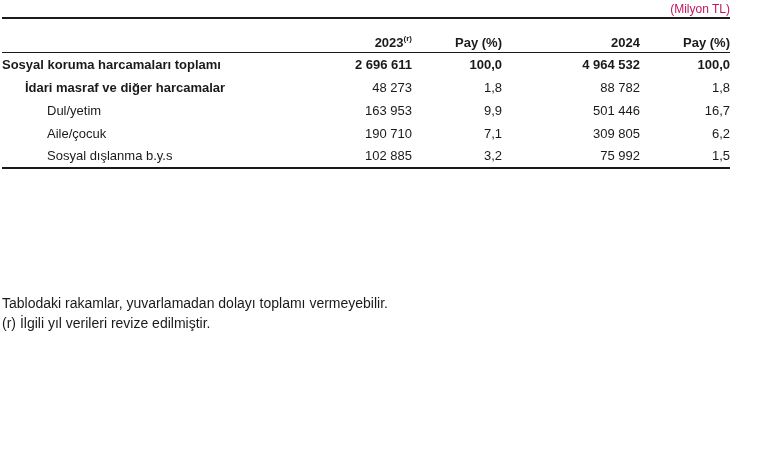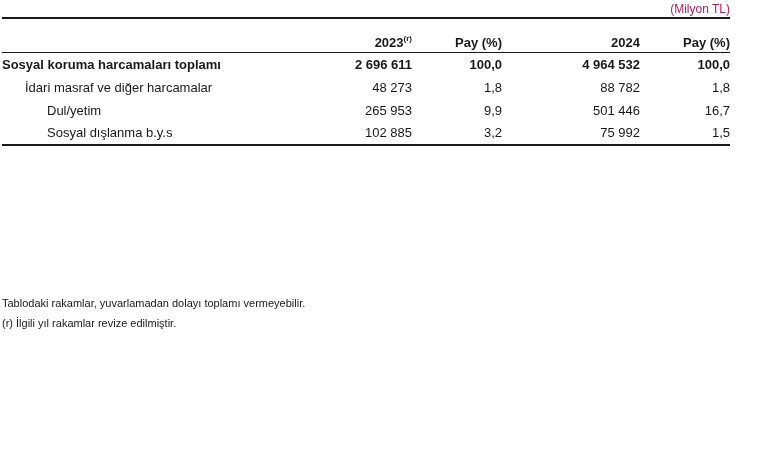--- a/index.html
+++ b/index.html
@@ -56,28 +56,28 @@
     }
     td {
       padding: 0;
       white-space: nowrap;
       font-size: 13px;
       text-align: right;
       vertical-align: middle;
     }
     td.label { text-align: left; }
     .bold td { font-weight: bold; }
-    .indent1 td.label { padding-left: 23px; }
+    .indent1 td.label { padding-left: 23px; font-weight: bold; }
     .indent2 td.label { padding-left: 45px; }
     sup { font-size: 8px; vertical-align: 6px; }
     .notes {
       position: absolute;
       left: 2px;
       top: 293px;
-      font-size: 11px;
+      font-size: 14px;
       line-height: 20px;
       color: #1a1a1a;
     }
   </style>
 </head>
 <body>
 
 <div class="unit-label">(Milyon TL)</div>
 
 <div class="table-wrap">
@@ -108,32 +108,39 @@
         </tr>
         <tr class="indent1">
           <td class="label">İdari masraf ve diğer harcamalar</td>
           <td>48 273</td>
           <td>1,8</td>
           <td>88 782</td>
           <td>1,8</td>
         </tr>
         <tr class="indent2">
           <td class="label">Dul/yetim</td>
-          <td>265 953</td>
+          <td>163 953</td>
           <td>9,9</td>
           <td>501 446</td>
           <td>16,7</td>
+        </tr>
+        <tr class="indent2">
+          <td class="label">Aile/çocuk</td>
+          <td>190 710</td>
+          <td>7,1</td>
+          <td>309 805</td>
+          <td>6,2</td>
         </tr>
         <tr class="indent2">
           <td class="label">Sosyal dışlanma b.y.s</td>
           <td>102 885</td>
           <td>3,2</td>
           <td>75 992</td>
           <td>1,5</td>
         </tr>
       </tbody>
   </table>
 </div>
 
 <div class="notes">
   <div>Tablodaki rakamlar, yuvarlamadan dolayı toplamı vermeyebilir.</div>
-  <div>(r) İlgili yıl rakamlar revize edilmiştir.</div>
+  <div>(r) İlgili yıl verileri revize edilmiştir.</div>
 </div>
 
 </body></html>

